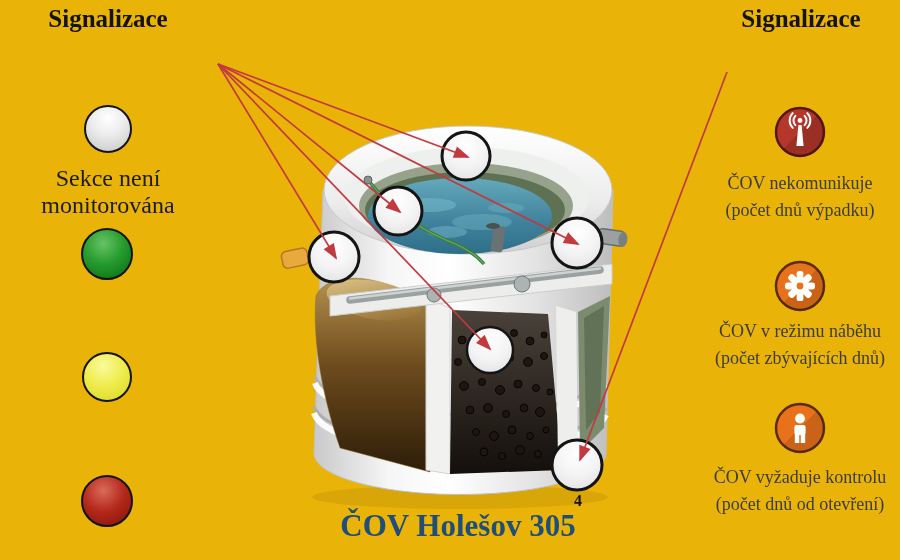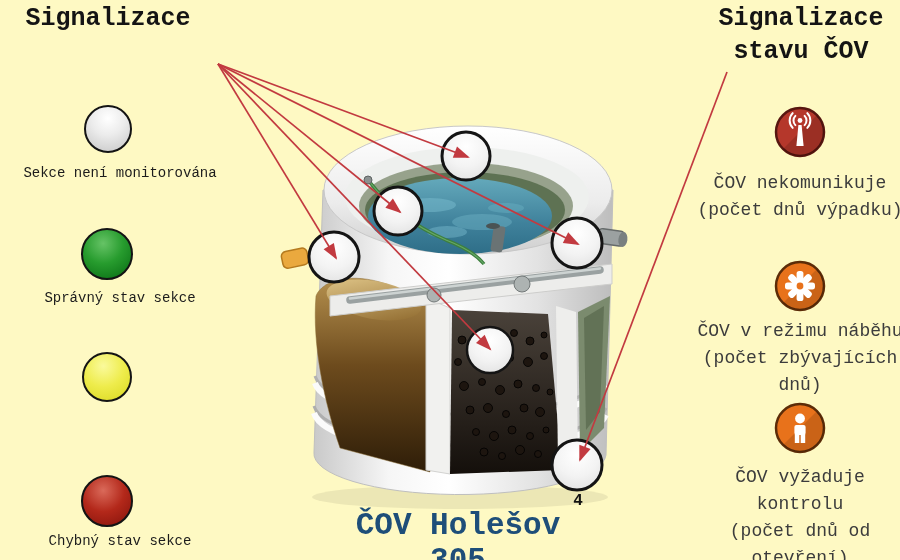--- a/index.html
+++ b/index.html
@@ -1,33 +1,33 @@
 <!DOCTYPE html>
 <html><head>
 <meta charset="utf-8">
 <style>
   html,body{margin:0;padding:0;background:#fff;}
-  .canvas{position:relative;width:900px;height:560px;background:#fef9c3;overflow:hidden;
-          font-family:Liberation Mono, monospace;}
+  .canvas{position:relative;width:900px;height:560px;background:#eab308;overflow:hidden;
+          font-family:Liberation Serif, serif;}
   .tank-svg{position:absolute;left:0;top:0;z-index:1;}
   .panel-title{position:absolute;font-weight:bold;font-size:25px;line-height:33px;
                color:#141414;text-align:center;z-index:3;}
   .pt-left{left:0;top:2px;width:216px;}
   .pt-right{left:710px;top:2px;width:182px;}
   .status-circle{position:absolute;border-radius:50%;border:2px solid #141414;
                  box-sizing:border-box;z-index:3;}
   .sc-gray{left:84px;top:105px;width:48px;height:48px;
      background:radial-gradient(circle at 50% 26%,#ffffff 0%,#ececec 42%,#d4d4d4 78%,#c7c7c7 100%);}
   .sc-green{left:81px;top:228px;width:52px;height:52px;
      background:radial-gradient(circle at 42% 28%,#66c366 0%,#279c2e 45%,#117a1b 82%,#0c6a16 100%);}
   .sc-yellow{left:82px;top:352px;width:50px;height:50px;
      background:radial-gradient(circle at 42% 26%,#fafa9c 0%,#eeec4c 48%,#dedc28 88%);}
   .sc-red{left:81px;top:475px;width:52px;height:52px;
      background:radial-gradient(circle at 42% 28%,#da6a5a 0%,#b3281a 48%,#8e170e 88%);}
-  .legend-label{position:absolute;left:12px;width:216px;text-align:center;font-size:14px;
+  .legend-label{position:absolute;left:0;width:216px;text-align:center;font-size:24px;
                 color:#1c1c1c;z-index:3;}
   .ll-0{top:165px;} .ll-1{top:290px;} .ll-2{top:414px;} .ll-3{top:533px;}
   .icon-wrap{position:absolute;width:52px;height:52px;left:774px;z-index:3;}
   .iw-0{top:106px;} .iw-1{top:260px;} .iw-2{top:402px;}
   .right-label{position:absolute;left:688px;width:224px;text-align:center;font-size:18px;
                line-height:27px;color:#3c3c3c;z-index:3;}
   .rl-0{top:170px;} .rl-1{top:318px;} .rl-2{top:464px;}
   .right-label span{display:block;}
   .caption{position:absolute;left:338px;top:508px;width:240px;text-align:center;
            font-size:31px;font-weight:bold;color:#1e4e79;z-index:3;}
@@ -197,30 +197,27 @@
   </svg>
 
   <div class="panel-title pt-left">
     <span style="display:block">Signalizace</span>
   </div>
 
   <div class="status-circle sc-gray"></div>
   <div class="legend-label ll-0">Sekce není monitorována</div>
 
   <div class="status-circle sc-green"></div>
-  <div class="legend-label ll-1">Správný stav sekce</div>
 
   <div class="status-circle sc-yellow"></div>
 
   <div class="status-circle sc-red"></div>
-  <div class="legend-label ll-3">Chybný stav sekce</div>
 
   <div class="panel-title pt-right">
     <span style="display:block">Signalizace</span>
-    <span style="display:block">stavu ČOV</span>
   </div>
 
   <div class="icon-wrap iw-0">
     <svg width="52" height="52" viewBox="0 0 52 52">
       <circle cx="26" cy="26" r="24" stroke="#571610" stroke-width="2.5" fill="#b5372b"></circle>
       <path d="M 43,9 A 24,24 0 0 1 9,43 Z" fill="rgba(0,0,0,0.14)"></path>
       <g transform="translate(26,26)" stroke="#fff" stroke-width="2" fill="none" stroke-linecap="round">
         <path d="M -4.6,-16.1 A 6.5,6.5 0 0 0 -4.6,-6.9"></path>
         <path d="M -7.3,-18.9 A 10.5,10.5 0 0 0 -7.3,-4.1"></path>
         <path d="M 4.6,-16.1 A 6.5,6.5 0 0 1 4.6,-6.9"></path>

